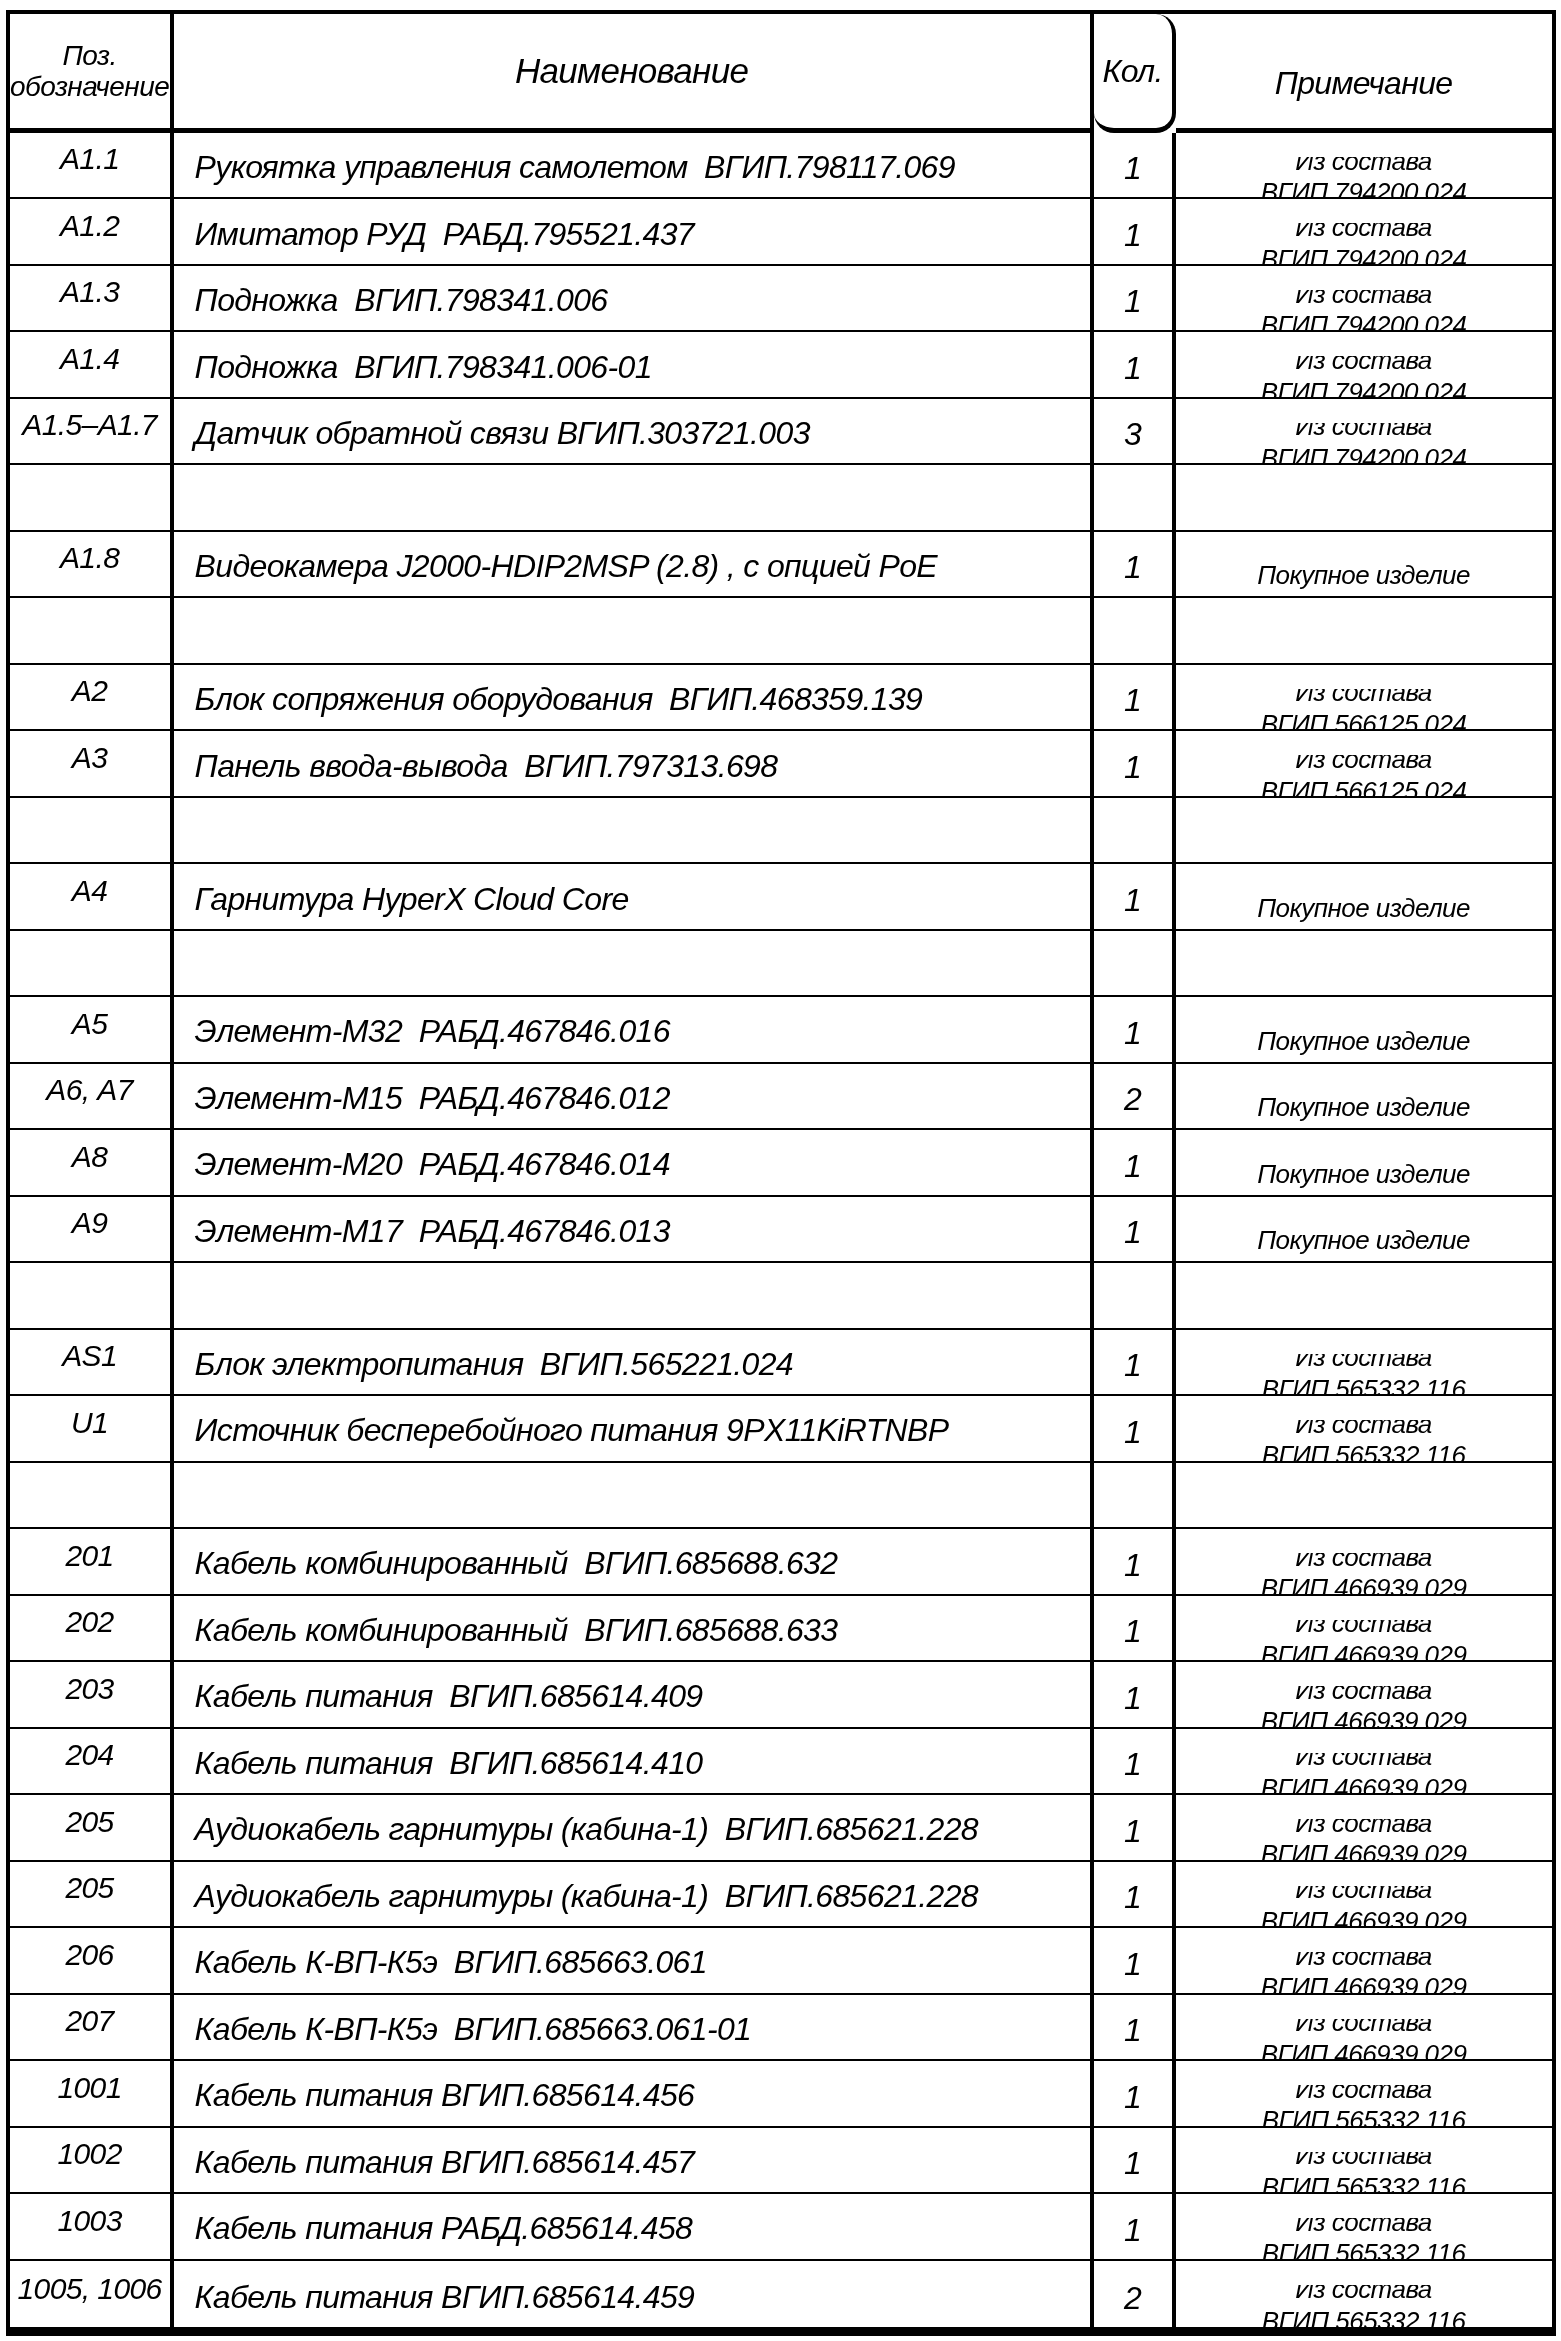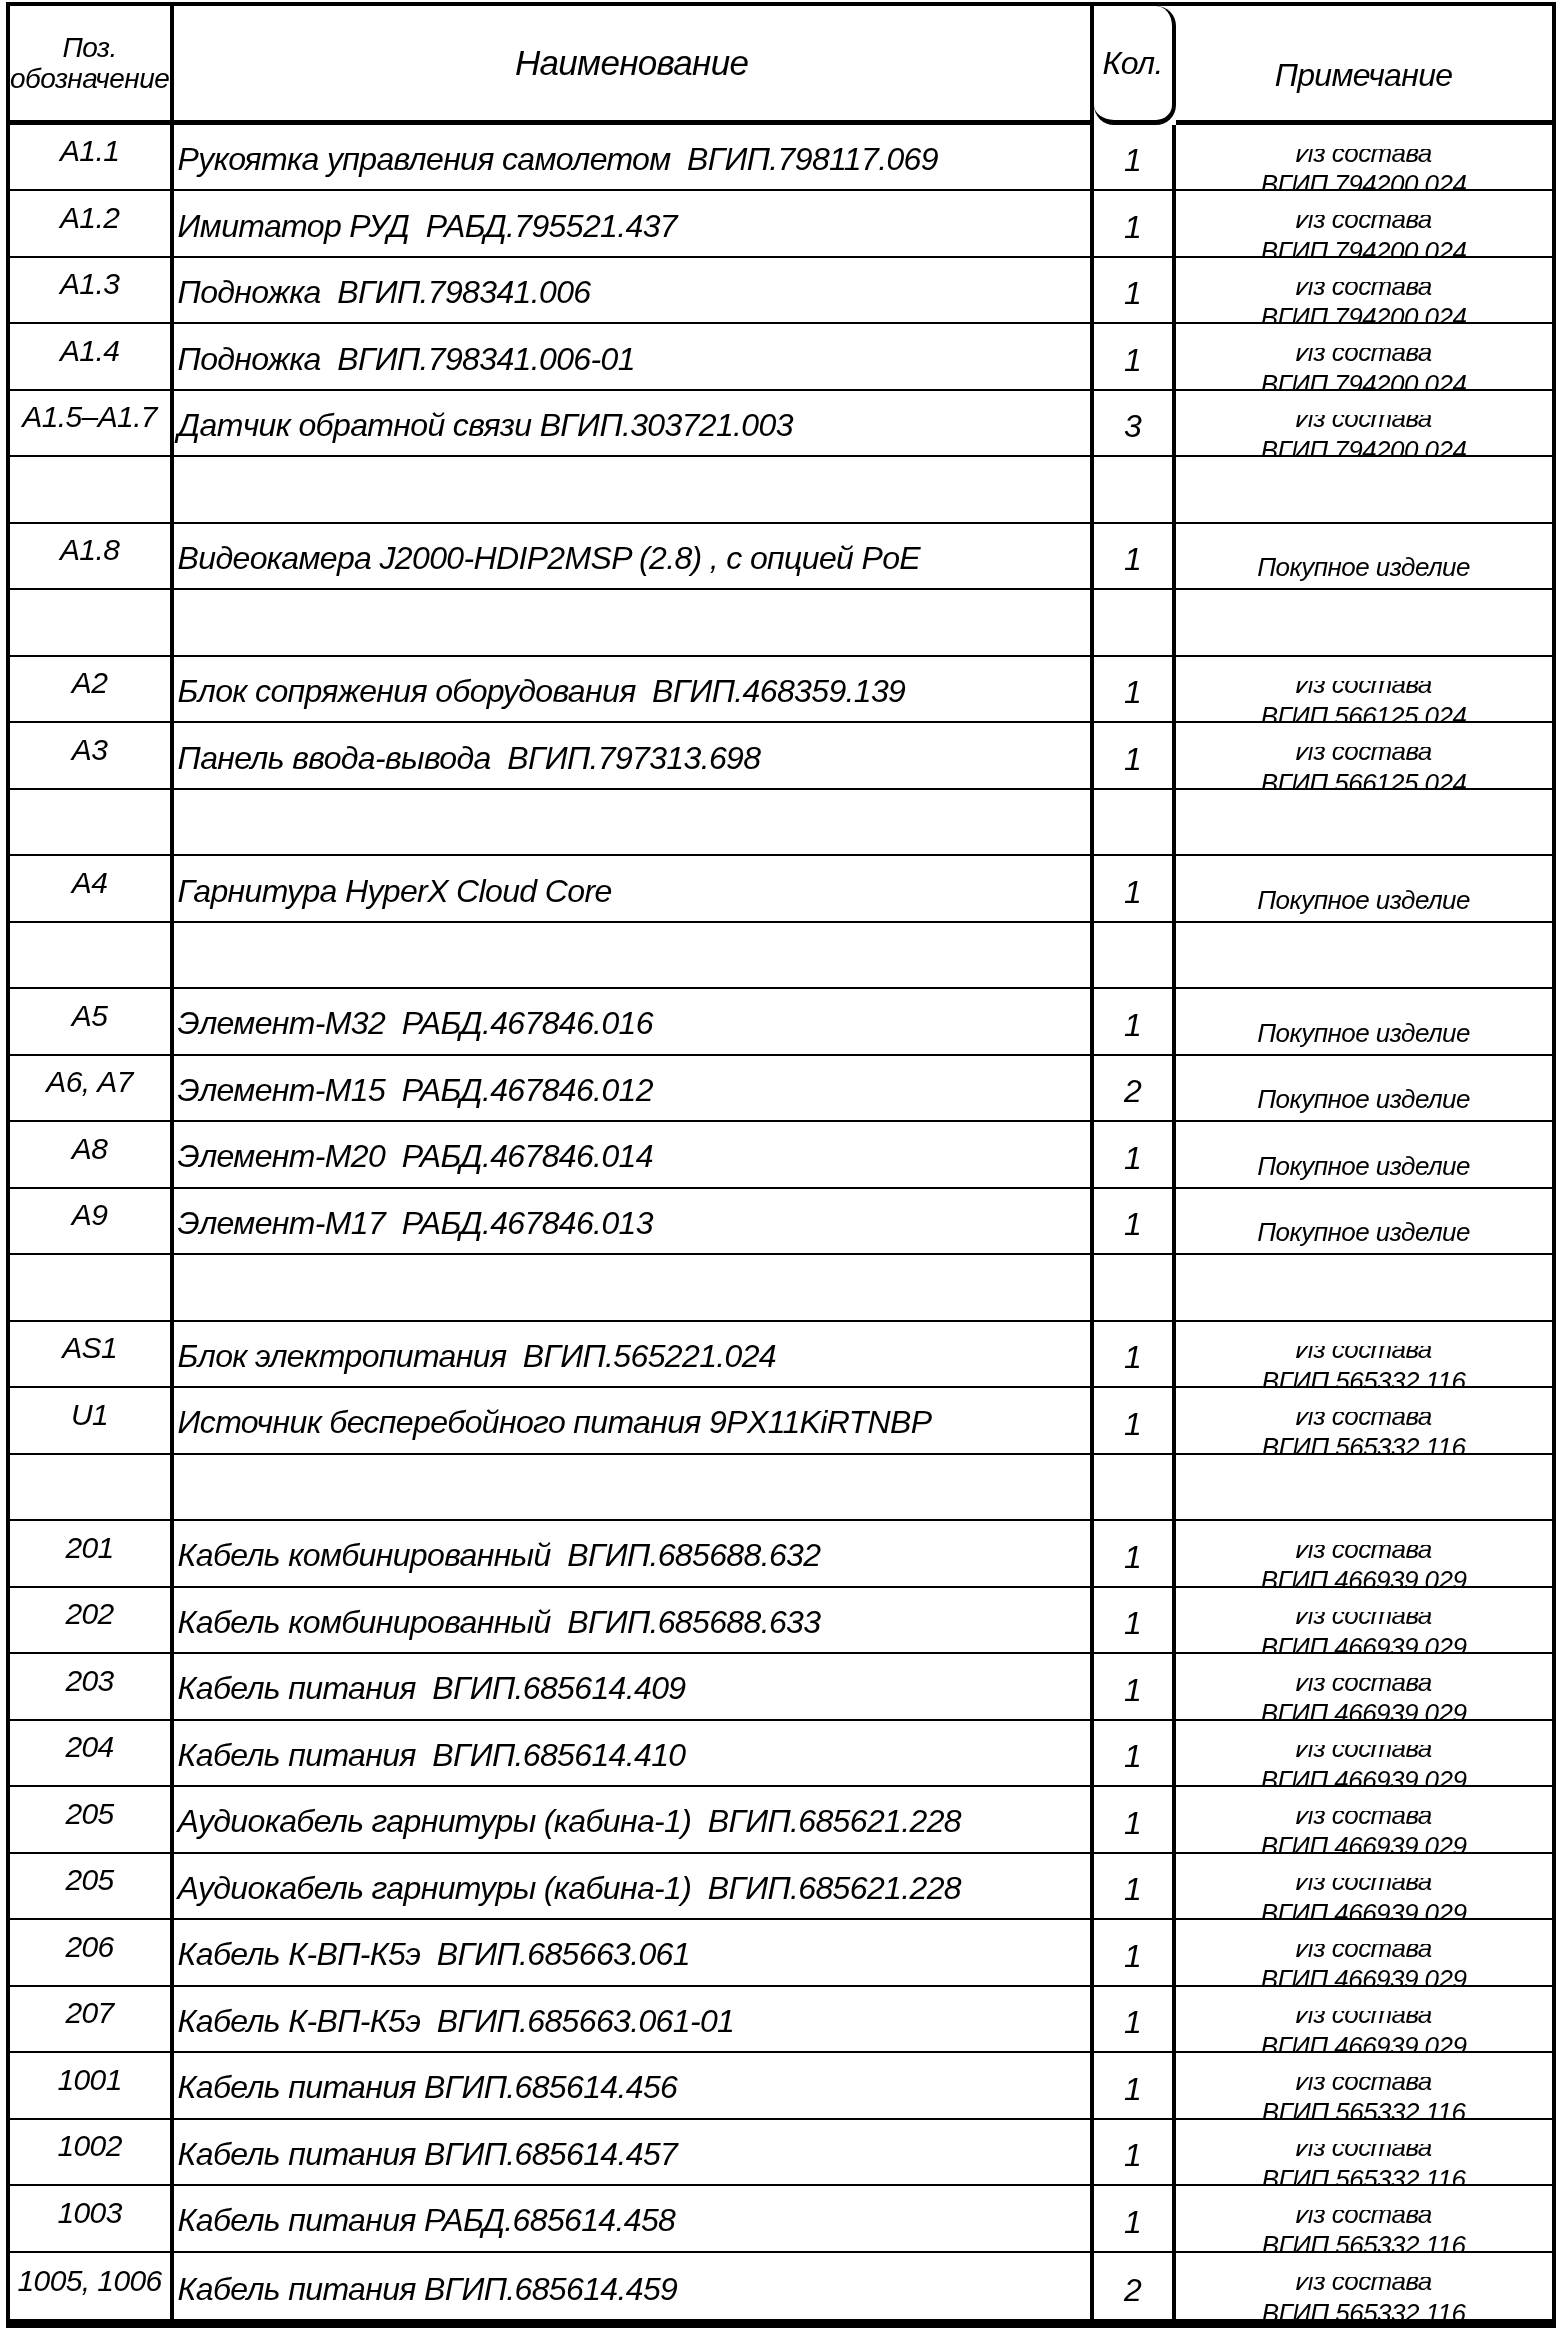--- a/index.html
+++ b/index.html
@@ -12,21 +12,21 @@
     width: 1561px;
     height: 2342px;
     background: #ffffff;
     font-family: "Liberation Sans", sans-serif;
     color: #000000;
     overflow: hidden;
   }
   .spec-table {
     position: absolute;
     left: 5.6px;
-    top: 2px;
+    top: 10px;
     width: 1550px;
     height: 2326px;
     box-sizing: border-box;
     border: 4.2px solid #000;
     border-bottom-width: 9.2px;
     display: grid;
     grid-template-columns: 164px 920px 82px 1fr;
     grid-template-rows: 119px repeat(33, 1fr);
   }
   .hrow, .row { display: contents; }
@@ -72,21 +72,21 @@
     font-size: 30px;
     align-items: flex-end;
     justify-content: center;
     padding-bottom: 21px;
     white-space: pre;
   }
   .name-cell {
     font-size: 32px;
     align-items: flex-end;
     justify-content: flex-start;
-    padding-left: 4px;
+    padding-left: 21px;
     padding-bottom: 11.3px;
     white-space: pre;
   }
   .qty-cell {
     font-size: 32px;
     align-items: flex-end;
     justify-content: center;
     padding-bottom: 10px;
   }
   .note-cell {

